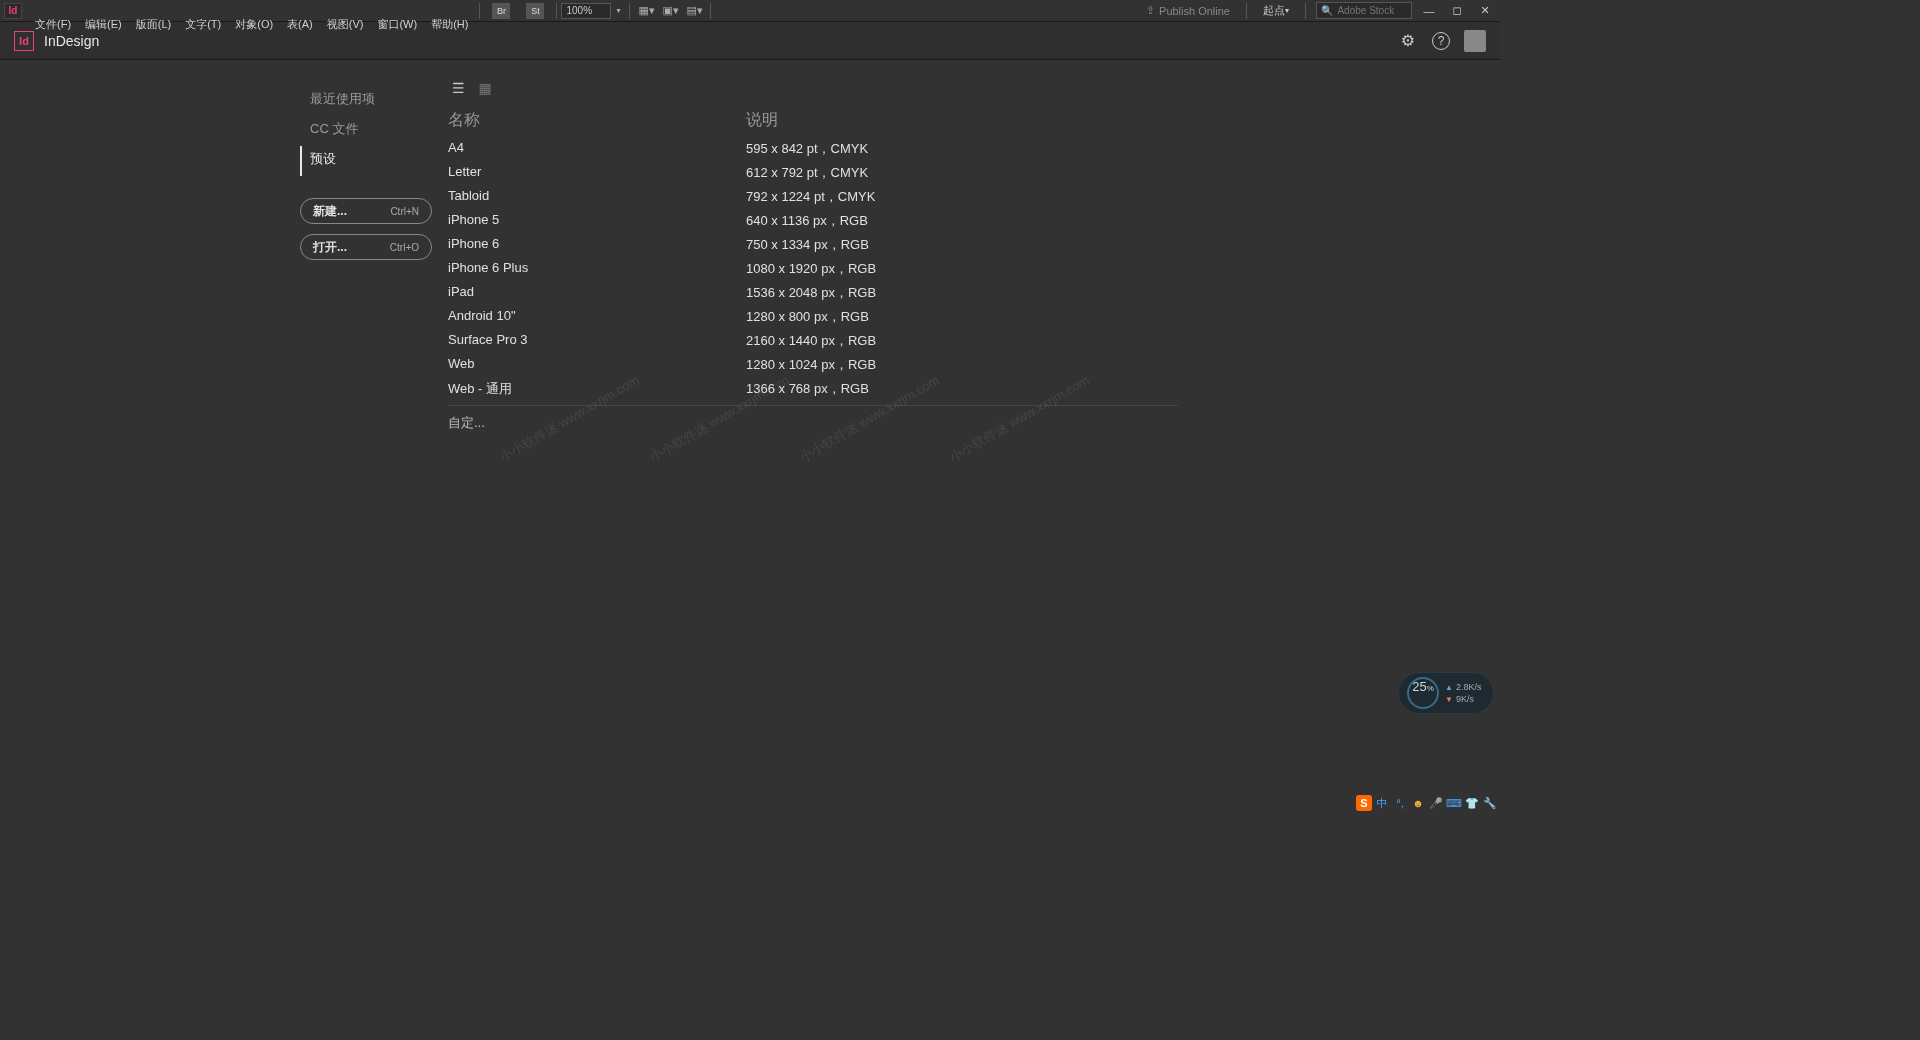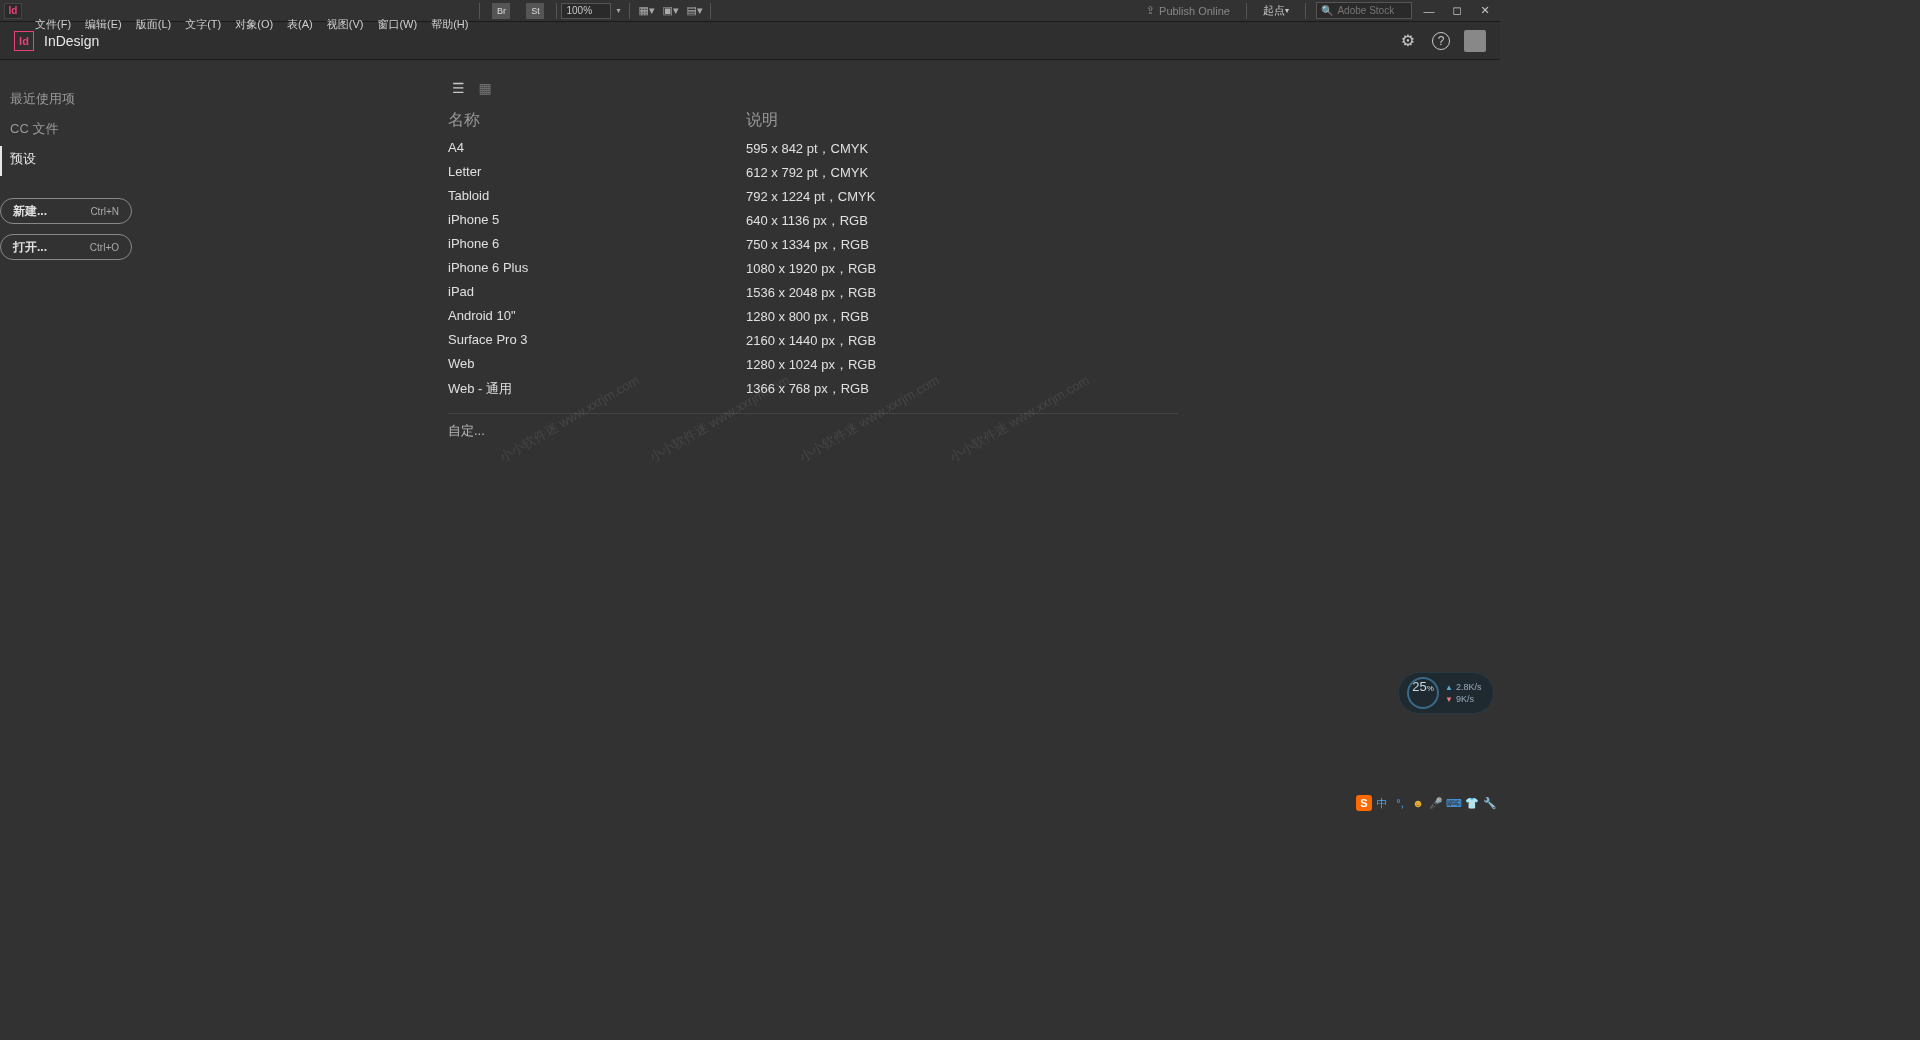--- a/index.html
+++ b/index.html
@@ -24,38 +24,38 @@
 
 .titlebar { height: 38px; background: #2f2f2f; display: flex; align-items: center; padding: 0 14px; border-bottom: 1px solid #1a1a1a; }
 .app-logo { width: 20px; height: 20px; border: 1.5px solid #EC407A; color: #EC407A; font-size: 11px; font-weight: bold; display: flex; align-items: center; justify-content: center; margin-right: 10px; }
 .app-title { font-size: 14px; color: #e8e8e8; }
 .titlebar-right { margin-left: auto; display: flex; align-items: center; gap: 14px; }
 .tb-right-icon { width: 20px; height: 20px; display: flex; align-items: center; justify-content: center; color: #c8c8c8; font-size: 16px; }
 .avatar { width: 22px; height: 22px; background: #888; border-radius: 2px; }
 
 
 .main { display: flex; padding-top: 20px; }
-.sidebar { width: 440px; padding-top: 6px; }
+.sidebar { width: 440px; padding-left: 300px; padding-top: 6px; }
 .side-tab { color: #999; font-size: 13px; padding: 4px 0 8px 10px; cursor: pointer; }
 .side-tab.active { color: #e8e8e8; border-left: 2px solid #e8e8e8; padding-left: 8px; }
 .side-buttons { margin-top: 22px; display: flex; flex-direction: column; gap: 10px; }
 .pill-btn { width: 132px; height: 26px; border: 1px solid #888; border-radius: 13px; background: transparent; color: #e0e0e0; display: flex; align-items: center; justify-content: space-between; padding: 0 12px; font-size: 12px; cursor: pointer; }
 .pill-btn .label { font-weight: bold; font-size: 12px; }
 .pill-btn .shortcut { font-size: 10px; color: #aaa; }
 
 .content { flex: 1; padding-left: 8px; padding-top: 0px; }
 .view-toggle { display: flex; gap: 14px; margin-bottom: 10px; padding-left: 4px; }
 .vt-icon { color: #c8c8c8; font-size: 14px; cursor: pointer; }
 .vt-icon.dim { color: #777; }
 .preset-table { width: 730px; }
 .preset-header { display: flex; color: #999; font-size: 16px; padding: 4px 0 6px 0; }
 .col-name { width: 298px; }
 .col-desc { flex: 1; }
 .preset-row { display: flex; padding: 3px 0; font-size: 13px; color: #e0e0e0; cursor: pointer; }
-.preset-row.custom { border-top: 1px solid #444; margin-top: 12px; padding-top: 8px; color: #bbb; }
+.preset-row.custom { border-top: 1px solid #444; margin-top: 4px; padding-top: 8px; color: #bbb; }
 
 
 .watermark { position: absolute; color: rgba(180,180,180,0.15); font-size: 13px; transform: rotate(-30deg); pointer-events: none; white-space: nowrap; }
 
 
 .net-widget { position: absolute; right: 6px; bottom: 98px; width: 96px; height: 42px; background: #1e2a30; border-radius: 21px; display: flex; align-items: center; padding: 0 8px; gap: 6px; border: 1px solid #2a3a42; }
 .net-circle { width: 32px; height: 32px; border: 2px solid #3a6a8a; border-radius: 50%; display: flex; align-items: baseline; justify-content: center; color: #c8d8e0; font-size: 13px; }
 .net-circle .pct { font-size: 8px; }
 .net-stats { display: flex; flex-direction: column; font-size: 9px; color: #9ab; gap: 2px; }
 .net-stats .row { display: flex; align-items: center; gap: 3px; }

